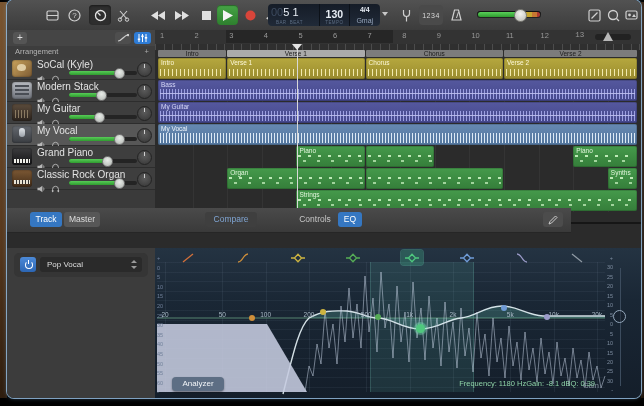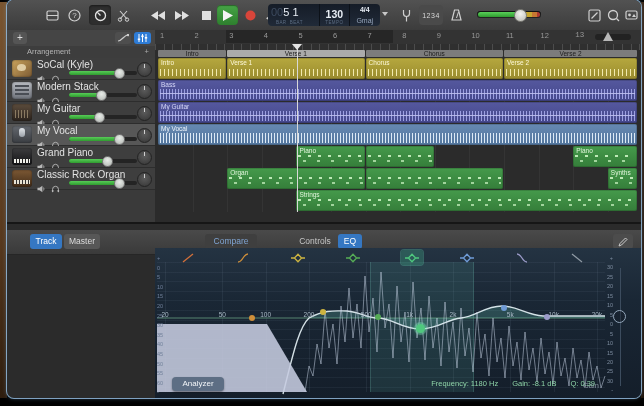--- a/index.html
+++ b/index.html
@@ -105,21 +105,21 @@
                        repeating-linear-gradient(90deg,transparent 0 5px,rgba(196,238,188,.75) 5px 8px,transparent 8px 14px);
       background-size:auto 2px,auto 2px;background-position:0 1px,0 6px;}
   #playhead{position:absolute;left:142px;top:14px;width:1px;height:168px;background:#d8d8d8;}
   #playhead-tri{position:absolute;left:137px;top:14px;width:0;height:0;
       border-left:5px solid transparent;border-right:5px solid transparent;border-top:6px solid #e4e4e4;}
   #zoom-slider{position:absolute;right:10px;top:4px;width:36px;height:6px;border-radius:3px;background:#222;}
   #zoom-knob{position:absolute;left:8px;top:-2px;width:0;height:0;border-left:5px solid transparent;border-right:5px solid transparent;border-bottom:9px solid #b8b8b8;}
   
   #divider{position:absolute;left:0;top:222px;width:634px;height:2px;background:#161616;}
   
-  #scbar{position:absolute;left:0;top:230px;width:634px;height:24px;background:linear-gradient(#4a4a4a,#3a3a3a);
+  #scbar{position:absolute;left:0;top:208px;width:564px;height:24px;background:linear-gradient(#4a4a4a,#3a3a3a);
          border-bottom:1px solid #262626;}
   .scbtn{position:absolute;top:4px;height:15px;border-radius:3px;font-size:8.5px;line-height:15px;text-align:center;color:#dcdcdc;}
   .scbtn.blue{background:#3577c2;color:#fff;}
   .scbtn.gray{background:#575757;}
   .scbtn.ghost{background:#3f3f3f;color:#7fa4d2;}
   .sctab{position:absolute;top:4px;height:15px;border-radius:3px;font-size:8.5px;line-height:15px;text-align:center;color:#c6c6c6;}
   .sctab.on{background:#3577c2;color:#fff;}
   #pencil-btn{position:absolute;right:8px;top:4px;width:20px;height:15px;background:#4c4c4c;border-radius:3px;
               display:flex;align-items:center;justify-content:center;}
   
@@ -146,21 +146,21 @@
   #eq-svg{position:absolute;left:0;top:0;}
   .scale-l{position:absolute;left:2px;width:13px;text-align:left;font-size:5.5px;color:#71809a;}
   .scale-r{position:absolute;width:12px;text-align:right;font-size:5.5px;color:#7e8da0;}
   .flabel{position:absolute;font-size:6.5px;color:#a8b8c4;transform:translateX(-50%);}
   #gain-track{position:absolute;left:465px;top:20px;width:1px;height:118px;background:#3c4c5e;}
   #gain-knob{position:absolute;left:458px;top:62px;width:13px;height:13px;border-radius:50%;border:1.5px solid #93a6ba;background:rgba(20,30,42,.4);box-sizing:border-box;}
   #gain-lab{position:absolute;left:428px;top:133px;font-size:7.5px;color:#8a97a3;}
   .eqdot{position:absolute;border-radius:50%;}
   #analyzer-btn{position:absolute;left:17px;top:129px;width:52px;height:14px;border-radius:4px;background:#5d6e84;
       color:#f2f5f8;font-size:8px;line-height:14px;text-align:center;box-shadow:0 1px 2px rgba(0,0,0,.4);}
-  #readouts{position:absolute;right:46px;top:131px;display:flex;gap:14px;font-size:7.5px;color:#8fd4a8;}
+  #readouts{position:absolute;right:46px;top:131px;display:flex;font-size:7.5px;color:#8fd4a8;}
   svg text{font-family:"Liberation Sans","DejaVu Sans",sans-serif;}
 </style>
 </head>
 <body>
 
 <div id="stage">
   <div id="desk-left"></div>
   <div id="desk-right"></div>
 
   <div id="window">
@@ -304,21 +304,21 @@
             <line x1="2" y1="0" x2="2" y2="8" stroke="#fff" stroke-width="1"></line>
               <rect x="0.8" y="4.5" width="2.4" height="1.6" fill="#fff"></rect>
             <line x1="5.5" y1="0" x2="5.5" y2="8" stroke="#fff" stroke-width="1"></line>
               <rect x="4.3" y="1.5" width="2.4" height="1.6" fill="#fff"></rect>
             <line x1="9" y1="0" x2="9" y2="8" stroke="#fff" stroke-width="1"></line>
               <rect x="7.8" y="3" width="2.4" height="1.6" fill="#fff"></rect>
           </svg>
         </div>
       </div>
       <div id="arr-row">
-        <span style="padding-left:20px">Arrangement</span>
+        <span style="padding-left:8px">Arrangement</span>
         <span style="position:absolute;right:6px;top:0;color:#aaa;">+</span>
       </div>
       <div id="track-list">
           <div class="trk">
             <div class="ticon i-drum-kit"></div>
             <div class="tname">SoCal (Kyle)</div>
             <div class="ms">
               <span><svg width="9" height="8" viewBox="0 0 10 8">
                   <path d="M0.5,2.6 H2.8 L6,0.4 V7.6 L2.8,5.4 H0.5 Z" fill="#b8b8b8"></path>
                   <path d="M7.2,2.4 A2.6,2.6 0 0 1 7.2,5.6" fill="none" stroke="#b8b8b8" stroke-width="0.9"></path>
@@ -566,20 +566,29 @@
       <div class="scbtn ghost" style="left:198px;width:52px">Compare</div>
       <div class="sctab" style="left:287px;width:42px">Controls</div>
       <div class="sctab on" style="left:331px;width:24px">EQ</div>
       <div id="pencil-btn">
         <svg width="10" height="10" viewBox="0 0 10 10">
           <path d="M1,9 L2,6.5 L7.5,1 L9,2.5 L3.5,8 Z" fill="none" stroke="#ccc" stroke-width="1"></path>
         </svg>
       </div>
     </div>
 
+    <div id="scside">
+      <div id="plug-panel">
+        <div id="pwr"></div>
+        <div id="preset">
+          <span>Pop Vocal</span>
+          <div id="preset-arrows"></div>
+        </div>
+      </div>
+    </div>
 
     <div id="eq">
       <div id="eq-grid"></div>
       <div id="eq-vgrids">
           <div class="vgrid" style="left: 10px;"></div>
           <div class="vgrid" style="left: 67.3034px;"></div>
           <div class="vgrid" style="left: 110.652px;"></div>
           <div class="vgrid" style="left: 154px;"></div>
           <div class="vgrid" style="left: 211.303px;"></div>
           <div class="vgrid" style="left: 254.652px;"></div>

